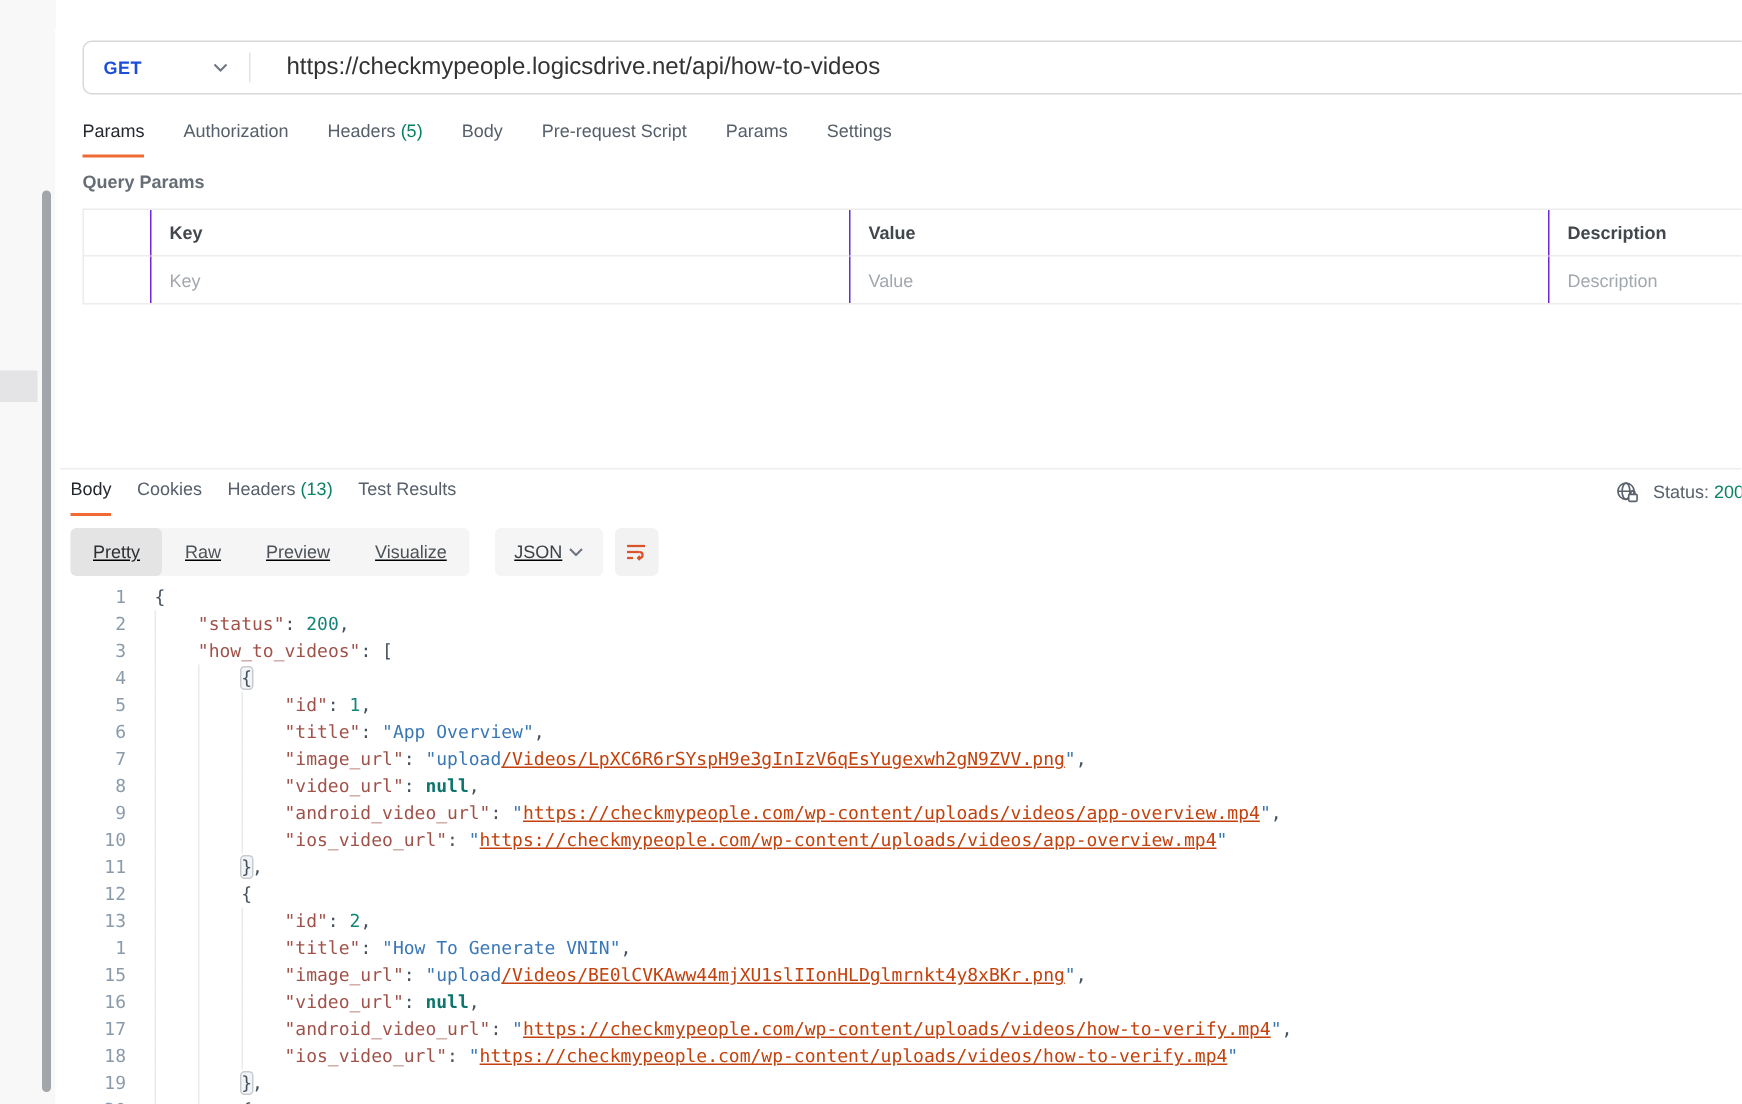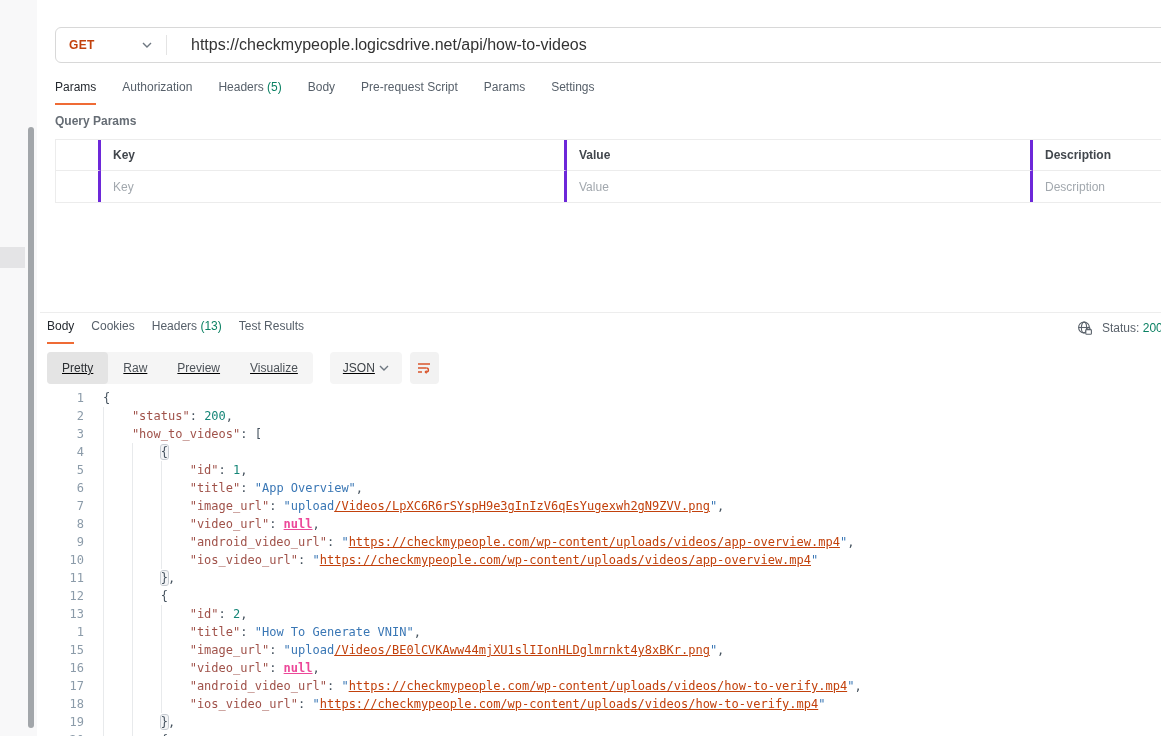--- a/index.html
+++ b/index.html
@@ -12,39 +12,39 @@
   .top-fragment { position:absolute; left:38px; top:0; width:4px; height:7px; background:#34a09c; }
   .v-scrollbar { position:absolute; left:28px; top:127px; width:6px; height:601px; background:#a2a6aa; border-radius:3px; }
   .side-tab { position:absolute; left:0; top:247px; width:25px; height:21px; background:#e4e4e6; }
 
   .main { position:absolute; left:37px; top:0; right:0; bottom:0; background:#fff; }
 
   
   .url-bar { position:absolute; left:18px; top:27px; width:1150px; height:36px;
     border:1px solid #d8d8d8; border-radius:6px; display:flex; align-items:center; background:#fff; }
   .method-select { display:flex; align-items:center; width:110px; padding-left:13px; cursor:pointer; }
-  .method-label { color:#c2410c; font-weight:700; font-size:12px; letter-spacing:.3px; }
+  .method-label { color:#1d4ed8; font-weight:700; font-size:12px; letter-spacing:.3px; }
   .method-chevron { margin-left:auto; margin-right:14px; display:flex; }
   .url-divider { width:1px; height:20px; background:#e4e4e4; }
   .url-text { margin-left:24px; font-size:16px; color:#333; }
 
   
   .req-tabs { position:absolute; left:18px; top:80px; display:flex; gap:26px; font-size:12px; color:#57606a; }
   .rtab { padding-bottom:11px; position:relative; cursor:pointer; white-space:nowrap; }
   .rtab.active { color:#24292f; }
   .rtab.active::after { content:""; position:absolute; left:0; right:0; bottom:0; height:2px; background:#ef6b35; }
   .tcount { color:#0b8163; }
 
   .section-label { position:absolute; left:18px; top:114px; font-size:12px; font-weight:700; color:#666d75; }
 
   
   .qp-table { position:absolute; left:18px; top:139px; width:1196px; border:1px solid #ececec;
     display:grid; grid-template-columns:45px 466px 466px 1fr; font-size:12px; }
   .qp-cell { height:31px; display:flex; align-items:center; padding-left:12px;
-    border-right:3px solid #6d28d9; }
+    border-right:1px solid #6d28d9; }
   .qp-cell:nth-child(4n) { border-right:none; }
   .qp-head { border-bottom:1px solid #ececec; color:#42474d; font-weight:700; }
   .qp-ph { color:#a2a8ae; }
 
   
   .divider { position:absolute; left:3px; top:312px; right:0; height:1px; background:#ededed; }
 
   
   .resp-tabs { position:absolute; left:10px; top:319px; display:flex; gap:17px; font-size:12px; color:#57606a; }
   .resp-meta { position:absolute; left:1040px; top:320px; display:flex; align-items:center; gap:9px;
@@ -65,21 +65,21 @@
   .code { position:absolute; left:0; top:389px; right:0; bottom:0; overflow:hidden;
     font-family:"DejaVu Sans Mono", monospace; font-size:12px; line-height:18px; }
   .code-line { display:flex; height:18px; white-space:pre; }
   .gutter { width:47px; flex:none; text-align:right; color:#8b9ba9; }
   .code-content { margin-left:19px; white-space:pre; }
   .indent { display:inline-block; width:28.9px; height:18px; border-left:1px solid #e8eaec; vertical-align:top; }
   .tok-p { color:#45525e; }
   .tok-k { color:#a0524a; }
   .tok-s { color:#3a77b5; }
   .tok-n { color:#148577; }
-  .tok-u { color:#ec4899; font-weight:700;text-decoration:underline; }
+  .tok-u { color:#0f766e; font-weight:700; }
   .tok-l { color:#c2410c; text-decoration:underline; cursor:pointer; }
   .tok-b { color:#45525e; outline:1px solid #c6cbd1; background:#f3f4f6; border-radius:2px; }
 
   svg { display:block; }
 </style>
 </head>
 <body>
 
 <div class="left-strip"></div>
 <div class="pane-edge"></div>

